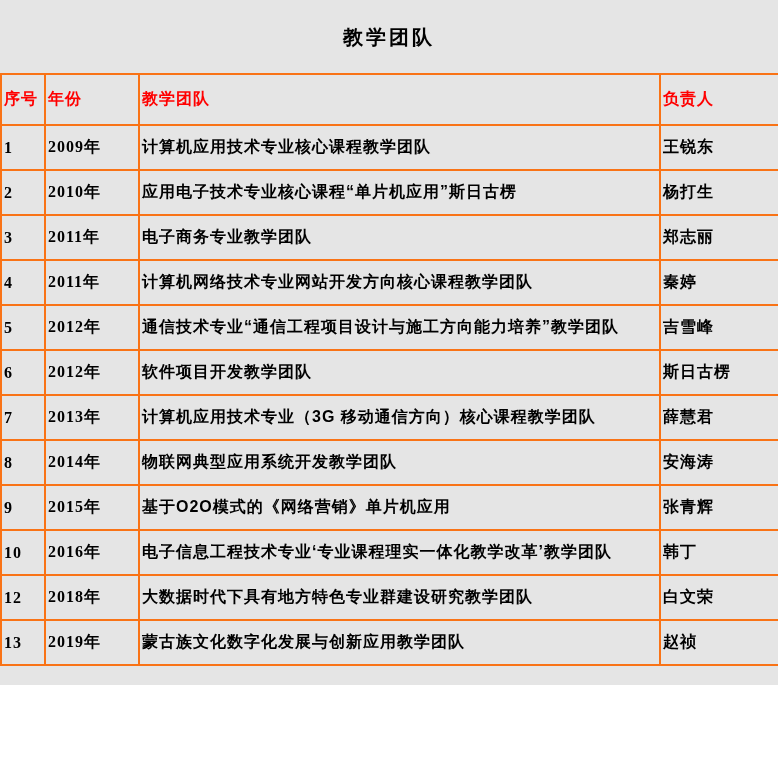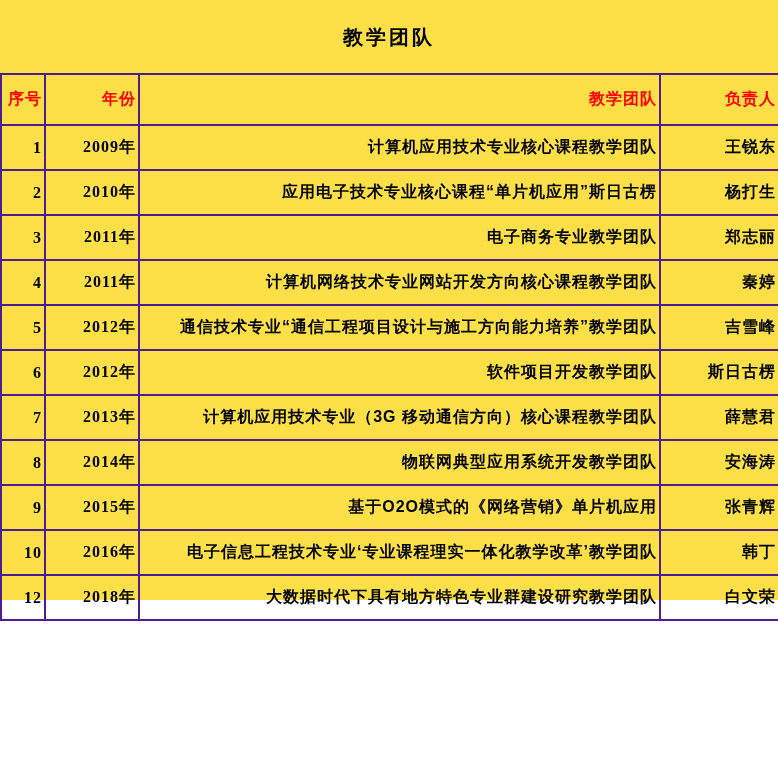--- a/index.html
+++ b/index.html
@@ -4,21 +4,21 @@
 <style>
   * { margin: 0; padding: 0; box-sizing: border-box; }
   html, body { background: #ffffff; }
   body {
     width: 778px;
     height: 764px;
     font-family: "Liberation Sans", sans-serif;
     color: #000000;
     overflow: hidden;
   }
-  .page { width: 778px; height: 600px; background: #fde047; }
+  .page { width: 778px; height: 685px; background: #e5e5e5; }
 
   .title-bar {
     height: 73px;
     display: flex;
     align-items: center;
     justify-content: center;
   }
   .page-title {
     font-size: 20px;
     font-weight: 700;
@@ -27,22 +27,22 @@
     font-family: "Liberation Serif", serif;
     padding-top: 2px;
   }
 
   table.teams {
     width: 778px;
     border-collapse: collapse;
     table-layout: fixed;
   }
   table.teams th, table.teams td {
-    border: 2px solid #4c1d95;
-    text-align: right;
+    border: 2px solid #f97316;
+    text-align: left;
     vertical-align: middle;
     overflow: hidden;
     padding: 0 2px;
   }
   table.teams th {
     height: 51px;
     color: #ff0000;
     font-size: 16px;
     font-weight: 700;
     letter-spacing: 1px;
@@ -152,15 +152,21 @@
         <td class="num">2016年</td>
         <td class="team">电子信息工程技术专业‘专业课程理实一体化教学改革’教学团队</td>
         <td>韩丁</td>
       </tr>
       <tr>
         <td class="num">12</td>
         <td class="num">2018年</td>
         <td class="team">大数据时代下具有地方特色专业群建设研究教学团队</td>
         <td>白文荣</td>
       </tr>
+      <tr>
+        <td class="num">13</td>
+        <td class="num">2019年</td>
+        <td class="team">蒙古族文化数字化发展与创新应用教学团队</td>
+        <td>赵祯</td>
+      </tr>
     </tbody>
   </table>
 </div>
 
 </body></html>

